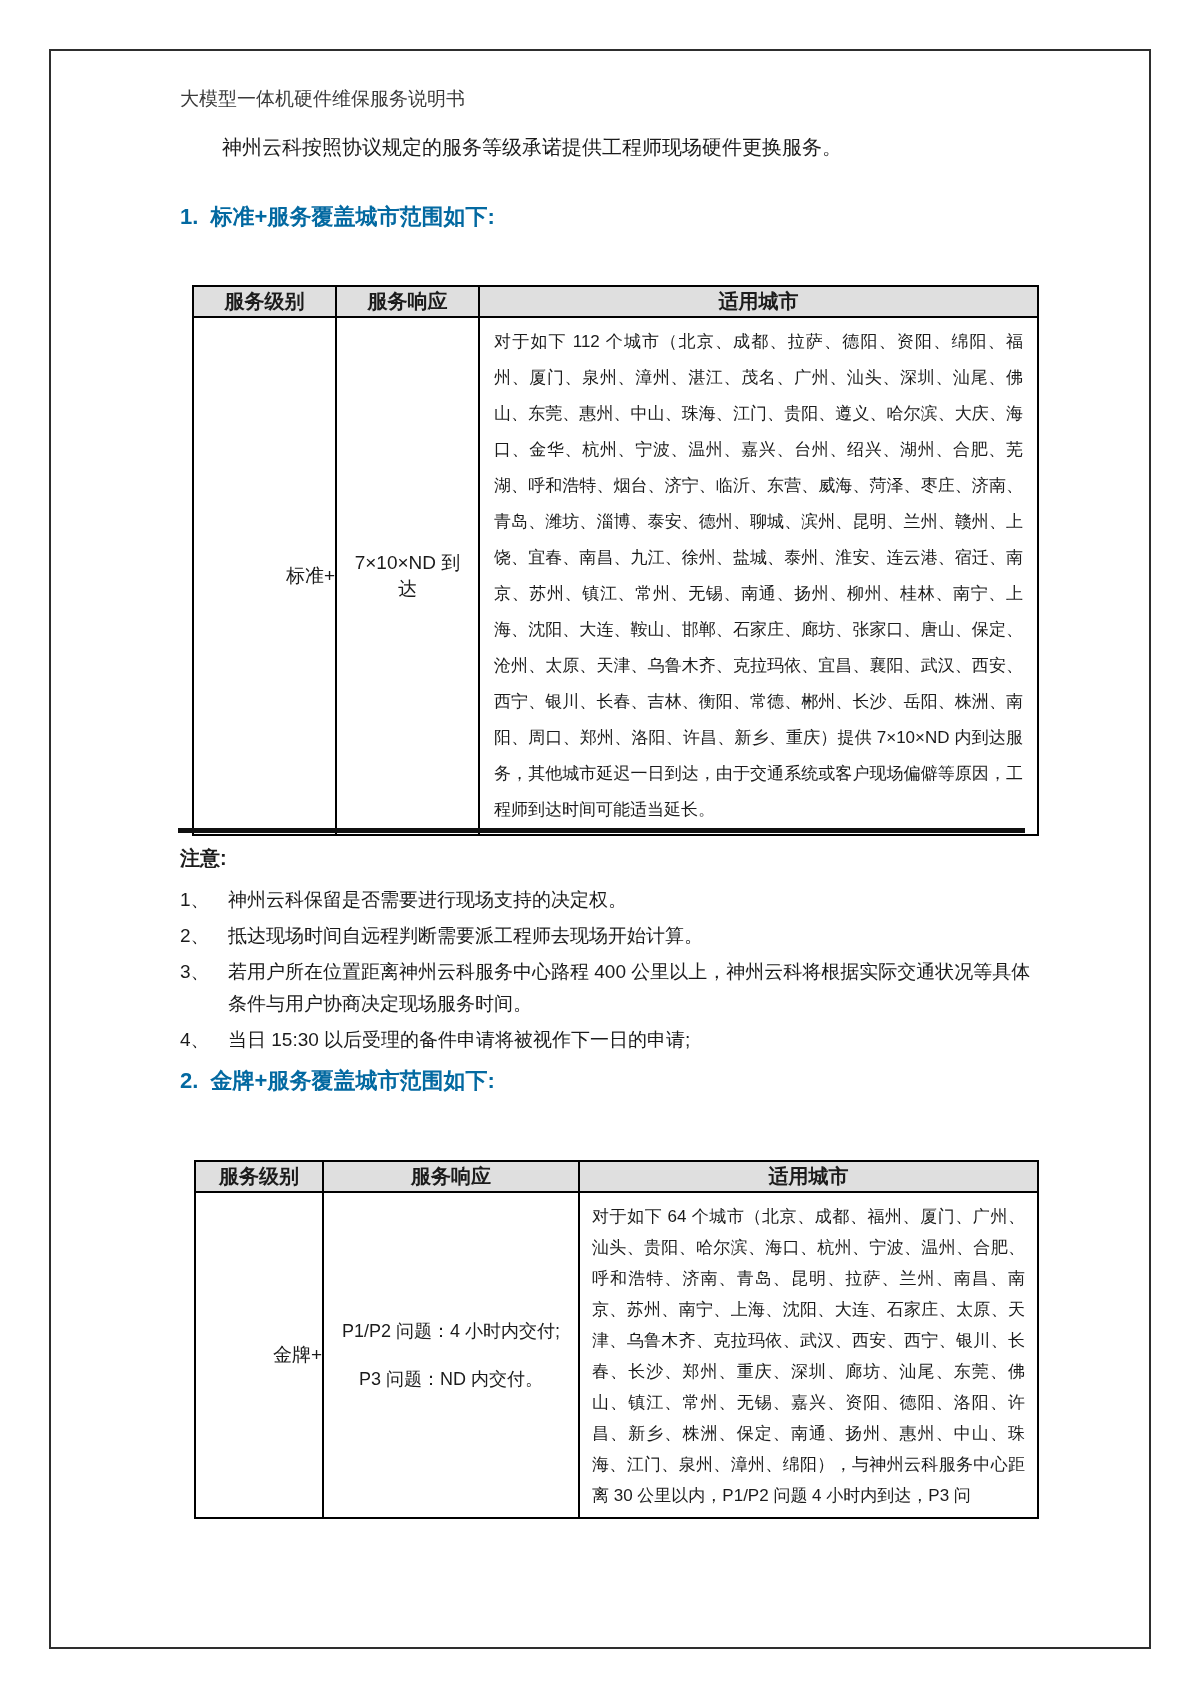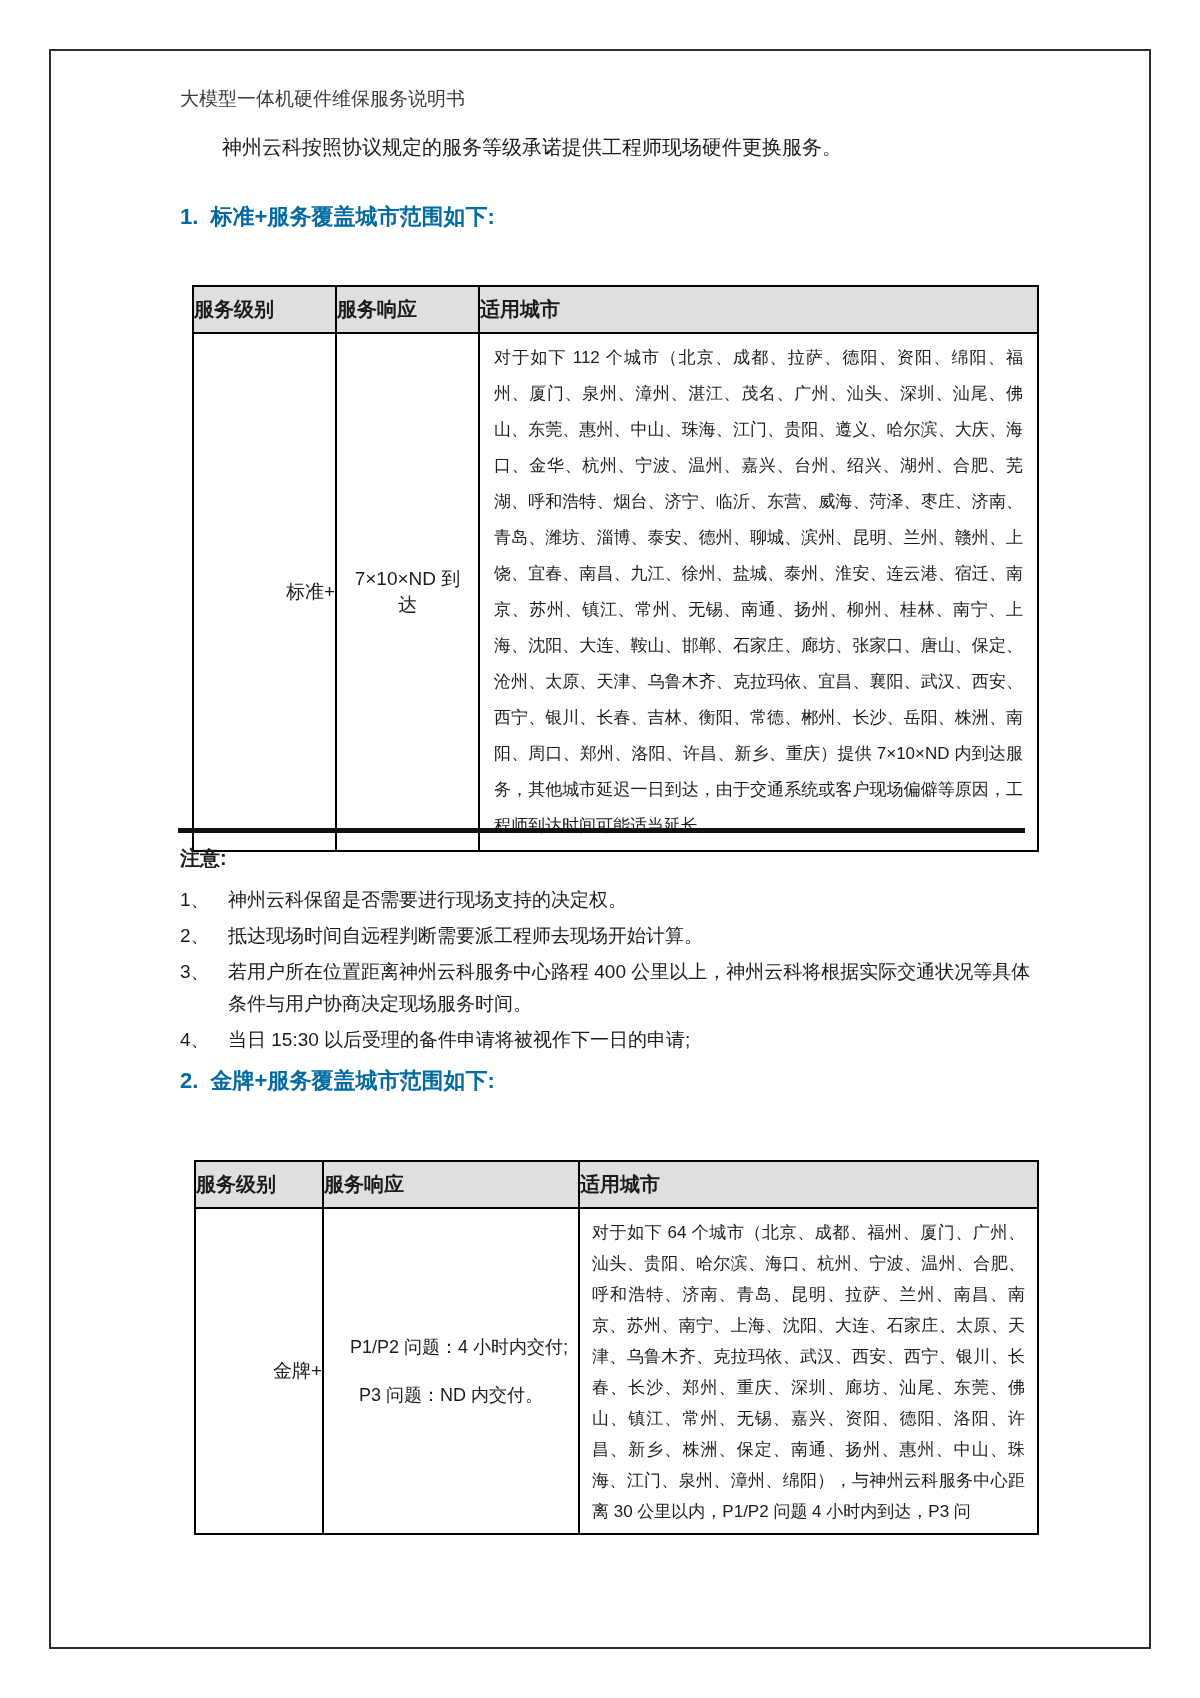--- a/index.html
+++ b/index.html
@@ -17,33 +17,33 @@
            text-indent:42px; line-height:30px; }
 
   .sec-title { position:absolute; left:180px; font-size:22px; font-weight:bold;
                white-space:pre-wrap; color:#0369a1; }
   .t1-title { top:202px; }
   .t2-title { top:1066px; }
 
   .svc-table { position:absolute; border-collapse:collapse; table-layout:fixed;
                font-family:"Liberation Sans", sans-serif; color:#1b1b1b; }
   .svc-table th, .svc-table td { border:2px solid #000; }
-  .svc-table th { background:#dfdfdf; font-weight:bold; font-size:20px; height:47px;
-                  text-align:left; vertical-align:middle; }
+  .svc-table th { background:#dfdfdf; font-weight:bold; font-size:20px; height:31px;
+                  text-align:center; vertical-align:middle; }
   .c-level { text-align:right; vertical-align:middle; font-size:19px; }
   .c-resp  { text-align:center; vertical-align:middle; font-size:19px; padding:0 10px;margin-left:36px; }
   .c-cities{ vertical-align:top; text-align:justify; }
 
   .table1 { left:192px; top:285px; width:845px; }
   .table1 .c-cities { font-size:17px; line-height:36px; padding:6px 14px 6px 14px; }
   .t1box { min-height:468px; }
 
   .table2 { left:194px; top:1160px; width:843px; }
   .table2 .c-resp { font-size:18px; line-height:30px; }
-  .resp-line1 { margin-bottom:18px;text-align:right; }
+  .resp-line1 { margin-bottom:18px; }
   .table2 .c-cities { font-size:17px; line-height:31px; padding:8px 12px 0 12px; }
   .t2box { height:316px; overflow:hidden; }
 
   .divider { position:absolute; left:178px; top:828px; width:847px; height:5px; background:#101010; }
 
   .notice-label { position:absolute; left:180px; top:845px; font-size:20px; font-weight:bold; }
 
   .notes { position:absolute; left:180px; top:884px; width:857px; font-size:19px; }
   .note  { display:flex; line-height:32px; margin-bottom:4px; }
   .note-num { width:48px; flex:none; }

